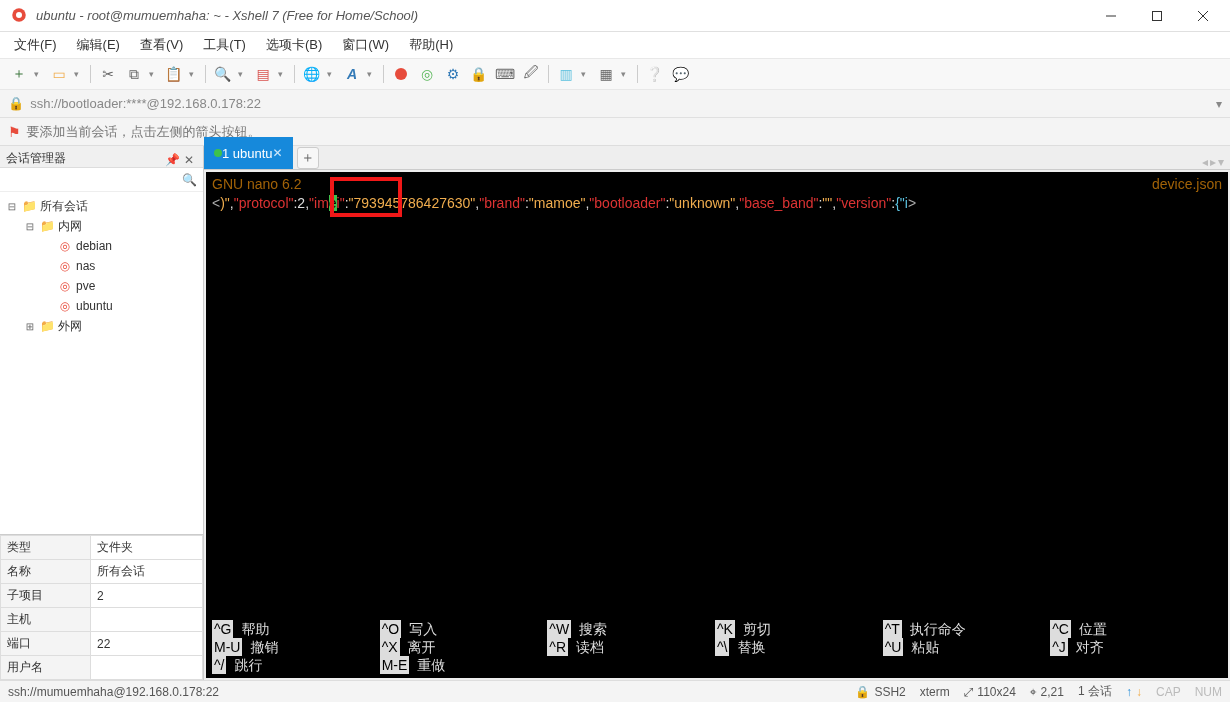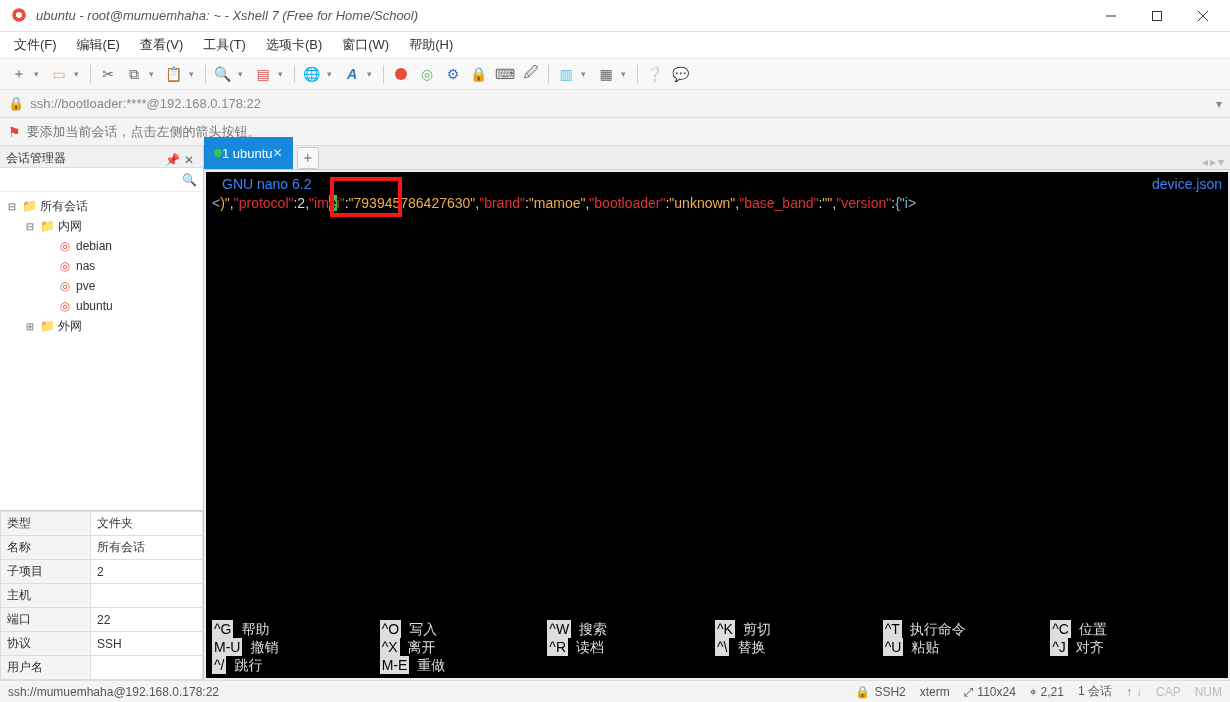--- a/index.html
+++ b/index.html
@@ -60,21 +60,21 @@
 .tabs { height:24px; display:flex; align-items:flex-end; background:#eee; border-bottom:1px solid #ccc; }
 .tab { display:flex; align-items:center; height:32px; padding:0 10px; gap:0; background:#1689db; color:#fff; font-size:13px; }
 .tab .dot { width:8px; height:8px; background:#3ec24d; border-radius:50%; }
 .tab .cls { font-size:12px; color:#cfe8fb; }
 .tab-add { width:22px; height:22px; margin:1px 0 0 4px; background:#f7f7f7; border:1px solid #ccc; display:flex; align-items:center; justify-content:center; font-size:14px; color:#666; border-radius:3px; }
 .tab-nav { margin-left:auto; display:flex; gap:2px; padding-right:6px; color:#bbb; }
 
 
 .term-wrap { flex:1; display:flex; flex-direction:column; background:#eee; }
 .term { flex:1; margin:2px; background:#000; position:relative; font-family:Consolas,monospace; font-size:14px; line-height:18px; color:#ddd; overflow:hidden; }
-.term-top { position:absolute; top:3px; left:16px; right:6px; display:flex; color:#3b82f6; }
+.term-top { position:absolute; top:3px; left:6px; right:6px; display:flex; color:#a16207; }
 .term-top .left { flex:0 0 auto; }
 .term-top .mid { flex:1; text-align:right; }
 .term-line { position:absolute; top:22px; left:6px; right:6px; white-space:nowrap; }
 .gry{color:#aaa;} .red{color:#d33;} .cyn{color:#5bc0de;} .org{color:#f0ad4e;}
 .cursor-bg { background:#3ec24d; color:#000; }
 .hl-box { position:absolute; border:4px solid #f11818; }
 
 .term-bottom { position:absolute; bottom:4px; left:6px; right:6px; display:flex; flex-wrap:wrap; font-family:Consolas,monospace; font-size:14px; color:#ddd; }
 .bcmd { display:flex; width:16.6%; gap:8px; }
 .bkey { background:#ddd; color:#000; padding:0 2px; }
@@ -247,24 +247,20 @@
             </tr>
         <tr>
               <th>主机</th>
               <td></td>
             </tr>
         <tr>
               <th>端口</th>
               <td>22</td>
             </tr>
         <tr>
-              <th>协议</th>
-              <td>SSH</td>
-            </tr>
-        <tr>
               <th>用户名</th>
               <td></td>
             </tr>
       </tbody>
         </table>
     </div>
   </div>
 
   <div class="term-wrap">
     <div class="tabs">

